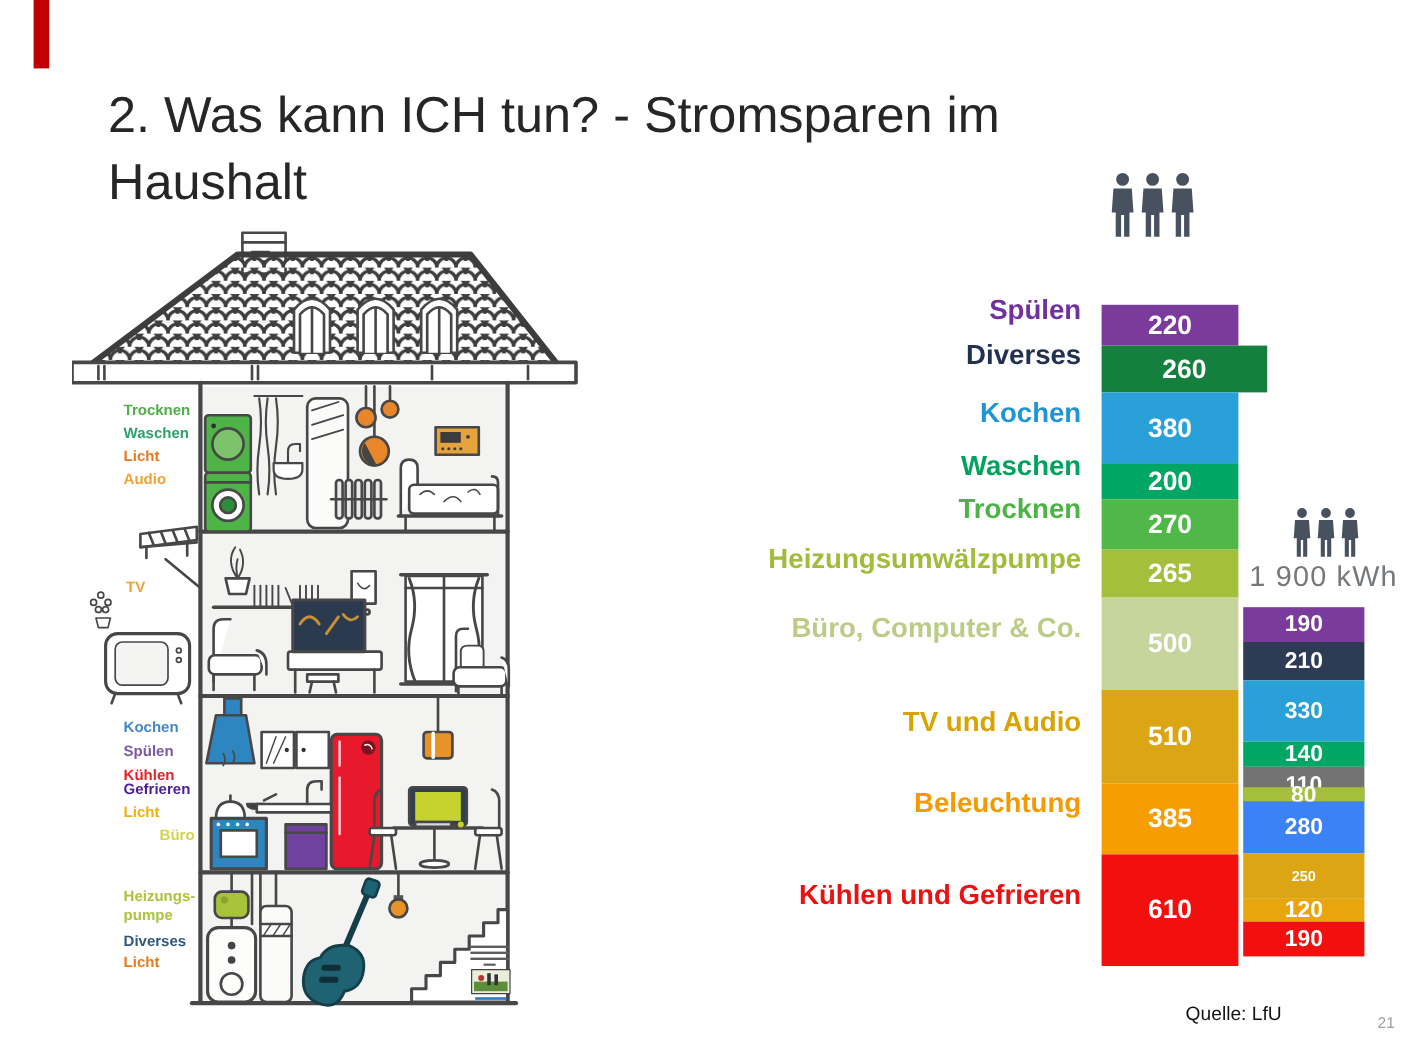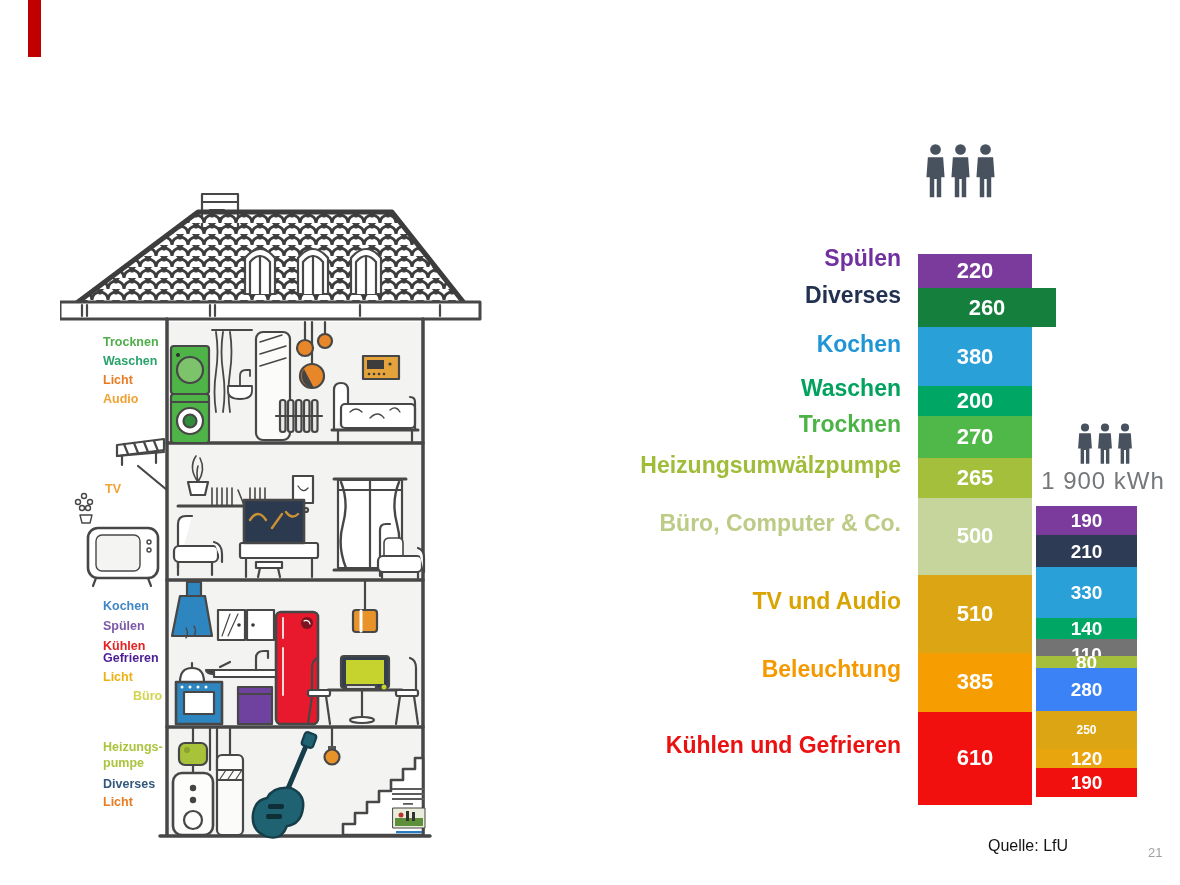--- a/index.html
+++ b/index.html
@@ -20,20 +20,21 @@
   .segval{color:#fff;font-weight:bold;line-height:1;}
   .catlabel{position:absolute;right:279px;font-weight:bold;font-size:23px;line-height:28px;white-space:nowrap;}
   .source{position:absolute;left:988px;top:837px;font-size:16px;color:#141414;}
   .pagenum{position:absolute;left:1148px;top:845px;font-size:13px;color:#a0a0a0;}
 </style>
 </head>
 <body>
 
 <div id="slide">
   <div class="accent"></div>
+  <div class="title">2. Was kann ICH tun? - Stromsparen im Haushalt</div>
 
   <svg class="house-svg" viewBox="0 0 450 670" xmlns="http://www.w3.org/2000/svg">
     <defs>
       <pattern id="scales" width="16" height="11" patternUnits="userSpaceOnUse">
         <path d="M0 11 a8 8 0 0 1 16 0" fill="#ffffff" stroke="#3d3d3d" stroke-width="2.8"></path>
         <path d="M-8 5.5 a8 8 0 0 1 16 0 M8 5.5 a8 8 0 0 1 16 0" fill="none" stroke="#3d3d3d" stroke-width="2.8"></path>
       </pattern>
     </defs>
     <g stroke="#474747" stroke-width="2.2" fill="none" stroke-linecap="round" stroke-linejoin="round">
       <rect x="107" y="132" width="256" height="513" fill="#f3f3f1" stroke="none"></rect>

